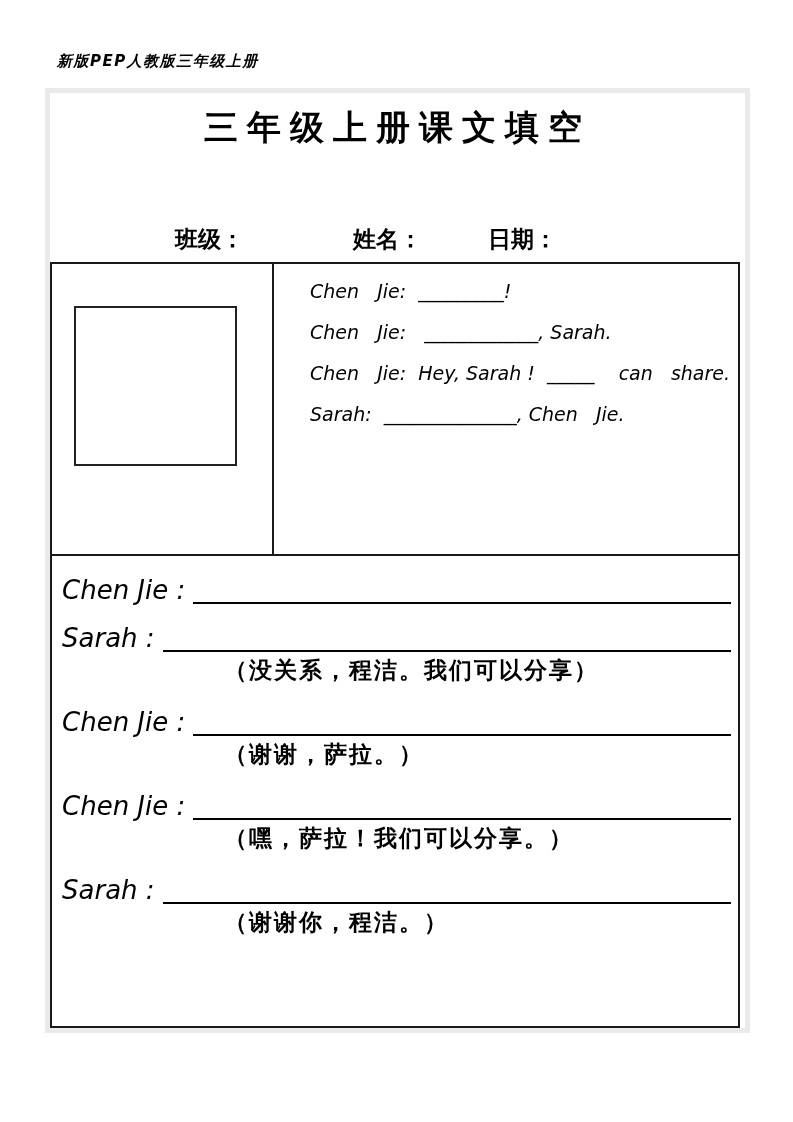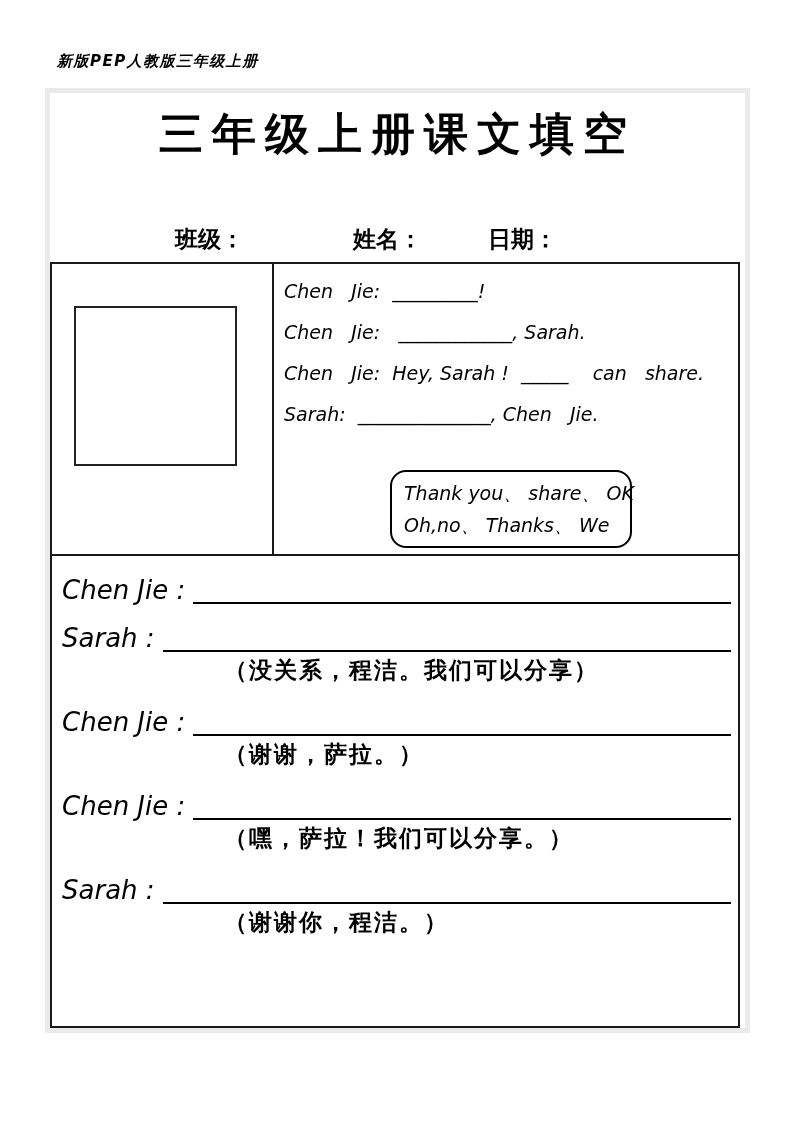--- a/index.html
+++ b/index.html
@@ -20,21 +20,21 @@
     position: absolute; left: 45px; top: 88px;
     width: 705px; height: 945px;
     background: #fff;
     border: 5px solid #eaeaea;
   }
   .page-inner { position: relative; width: 695px; height: 935px; }
 
   .ws-title {
     position: absolute; left: 0; right: 0; top: 12px;
     text-align: center;
-    font-size: 44px; font-weight: bold;
+    font-size: 34px; font-weight: bold;
     letter-spacing: 9px;
   }
   .unit-title {
     position: absolute; left: 0; right: 0; top: 72px;
     text-align: center;
     font-size: 29px; font-weight: bold; font-style: italic;
     white-space: pre;
   }
   .fields-row {
     position: absolute; top: 131px; left: 0; right: 0; height: 30px;
@@ -44,20 +44,21 @@
   .fld-class { left: 125px; }
   .fld-name  { left: 303px; }
   .fld-date  { left: 438px; }
 
   
   .tbl1 {
     position: absolute; left: 0; top: 169px;
     width: 690px; height: 294px;
     border: 2px solid #1a1a1a;
     display: flex;
+    gap: 26px;
   }
   .cell-img { width: 222px; border-right: 2px solid #1a1a1a; position: relative; }
   .img-box {
     position: absolute; left: 22px; top: 42px;
     width: 163px; height: 160px;
     border: 2px solid #222;
     background: #fff;
   }
   .cell-dialog {
     flex: 1; position: relative;
@@ -123,24 +124,20 @@
 
     <div class="tbl1">
       <div class="cell-img">
         <div class="img-box"></div>
       </div>
       <div class="cell-dialog">
         <div class="dline">Chen   Jie:  _________!</div>
         <div class="dline">Chen   Jie:   ____________, Sarah.</div>
         <div class="dline">Chen   Jie:  Hey, Sarah !  _____    can   share.</div>
         <div class="dline">Sarah:  ______________, Chen   Jie.</div>
-        <div class="word-bank">
-          <div class="wb-line">Thank you、 share、 OK</div>
-          <div class="wb-line">Oh,no、 Thanks、 We</div>
-        </div>
       </div>
     </div>
 
     <div class="tbl2">
 
       <div class="wgroup">
         <div class="wrow">
           <span class="wspeaker">Chen Jie :</span>
           <span class="wline"></span>
         </div>

